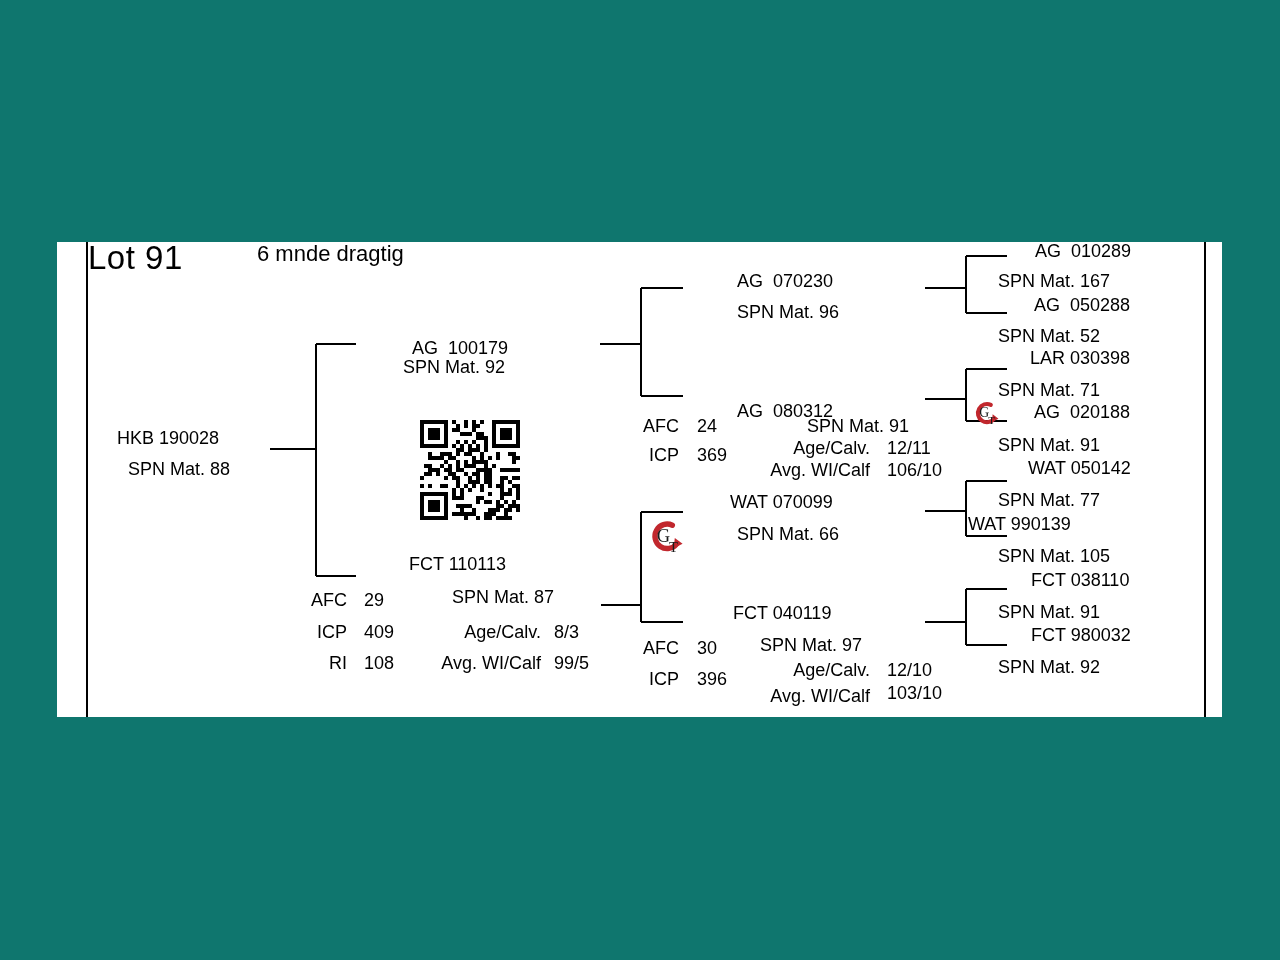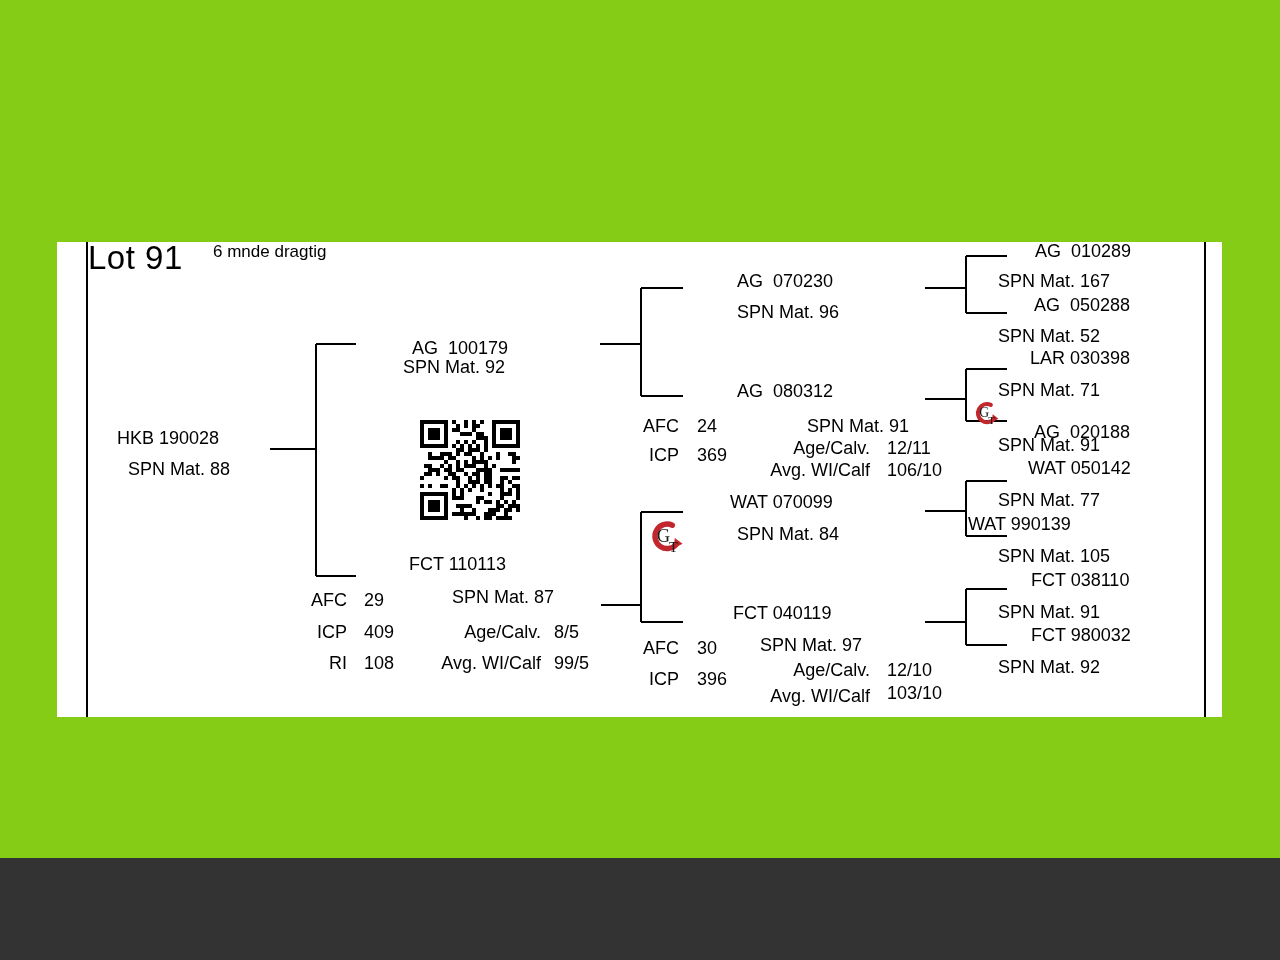--- a/index.html
+++ b/index.html
@@ -1,23 +1,23 @@
 <!DOCTYPE html>
 <html><head>
 <meta charset="utf-8">
 <style>
   html,body{margin:0;padding:0;background:#333333;}
-  .stage{position:relative;width:1280px;height:858px;background:#84cc16;overflow:hidden;
+  .stage{position:relative;width:1280px;height:960px;background:#0f766e;overflow:hidden;
          font-family:"Liberation Sans", sans-serif;color:#000;}
   .page{position:absolute;left:57px;top:242px;width:1165px;height:475px;background:#ffffff;}
   .lines{position:absolute;left:0;top:0;pointer-events:none;}
   .t{position:absolute;white-space:pre;font-size:18px;line-height:1;color:#000;}
   .r{text-align:right;}
   .title{font-size:33px;letter-spacing:0.5px;}
-  .sub{font-size:17px;}
+  .sub{font-size:22px;margin-left:44px;}
   .qr{position:absolute;left:420px;top:420px;width:100px;height:100px;}
   .logo{position:absolute;}
 </style>
 </head>
 <body>
 
 <div class="stage">
 
   <div class="page"></div>
 
@@ -363,61 +363,61 @@
         <rect x="88" y="96" width="4" height="4"></rect>
       </svg></div>
 
   <div class="t" style="left:409px;top:555px">FCT 110113</div>
   <div class="t r" style="left:260px;top:591px;width:87px">AFC</div>
   <div class="t" style="left:364px;top:591px">29</div>
   <div class="t" style="left:452px;top:588px">SPN Mat. 87</div>
   <div class="t r" style="left:260px;top:623px;width:87px">ICP</div>
   <div class="t" style="left:364px;top:623px">409</div>
   <div class="t r" style="left:420px;top:623px;width:121px">Age/Calv.</div>
-  <div class="t" style="left:554px;top:623px">8/5</div>
+  <div class="t" style="left:554px;top:623px">8/3</div>
   <div class="t r" style="left:260px;top:654px;width:87px">RI</div>
   <div class="t" style="left:364px;top:654px">108</div>
   <div class="t r" style="left:420px;top:654px;width:121px">Avg. WI/Calf</div>
   <div class="t" style="left:554px;top:654px">99/5</div>
 
   <div class="t" style="left:737px;top:272px">AG  070230</div>
   <div class="t" style="left:737px;top:303px">SPN Mat. 96</div>
 
-  <div class="t" style="left:737px;top:382px">AG  080312</div>
+  <div class="t" style="left:737px;top:402px">AG  080312</div>
   <div class="t r" style="left:600px;top:417px;width:79px">AFC</div>
   <div class="t" style="left:697px;top:417px">24</div>
   <div class="t" style="left:807px;top:417px">SPN Mat. 91</div>
   <div class="t r" style="left:750px;top:439px;width:120px">Age/Calv.</div>
   <div class="t" style="left:887px;top:439px">12/11</div>
   <div class="t r" style="left:600px;top:446px;width:79px">ICP</div>
   <div class="t" style="left:697px;top:446px">369</div>
   <div class="t r" style="left:750px;top:461px;width:120px">Avg. WI/Calf</div>
   <div class="t" style="left:887px;top:461px">106/10</div>
 
   <div class="t" style="left:730px;top:493px">WAT 070099</div>
-  <div class="t" style="left:737px;top:525px">SPN Mat. 84</div>
+  <div class="t" style="left:737px;top:525px">SPN Mat. 66</div>
 
   <div class="t" style="left:733px;top:604px">FCT 040119</div>
   <div class="t r" style="left:600px;top:639px;width:79px">AFC</div>
   <div class="t" style="left:697px;top:639px">30</div>
   <div class="t" style="left:760px;top:636px">SPN Mat. 97</div>
   <div class="t r" style="left:750px;top:661px;width:120px">Age/Calv.</div>
   <div class="t" style="left:887px;top:661px">12/10</div>
   <div class="t r" style="left:600px;top:670px;width:79px">ICP</div>
   <div class="t" style="left:697px;top:670px">396</div>
   <div class="t r" style="left:750px;top:687px;width:120px">Avg. WI/Calf</div>
   <div class="t" style="left:887px;top:684px">103/10</div>
 
   <div class="t" style="left:1035px;top:242px">AG  010289</div>
   <div class="t" style="left:998px;top:272px">SPN Mat. 167</div>
   <div class="t" style="left:1034px;top:296px">AG  050288</div>
   <div class="t" style="left:998px;top:327px">SPN Mat. 52</div>
   <div class="t" style="left:1030px;top:349px">LAR 030398</div>
   <div class="t" style="left:998px;top:381px">SPN Mat. 71</div>
-  <div class="t" style="left:1034px;top:423px">AG  020188</div>
+  <div class="t" style="left:1034px;top:403px">AG  020188</div>
   <div class="t" style="left:998px;top:436px">SPN Mat. 91</div>
   <div class="t" style="left:1028px;top:459px">WAT 050142</div>
   <div class="t" style="left:998px;top:491px">SPN Mat. 77</div>
   <div class="t" style="left:968px;top:515px">WAT 990139</div>
   <div class="t" style="left:998px;top:547px">SPN Mat. 105</div>
   <div class="t" style="left:1031px;top:571px">FCT 038110</div>
   <div class="t" style="left:998px;top:603px">SPN Mat. 91</div>
   <div class="t" style="left:1031px;top:626px">FCT 980032</div>
   <div class="t" style="left:998px;top:658px">SPN Mat. 92</div>
 

